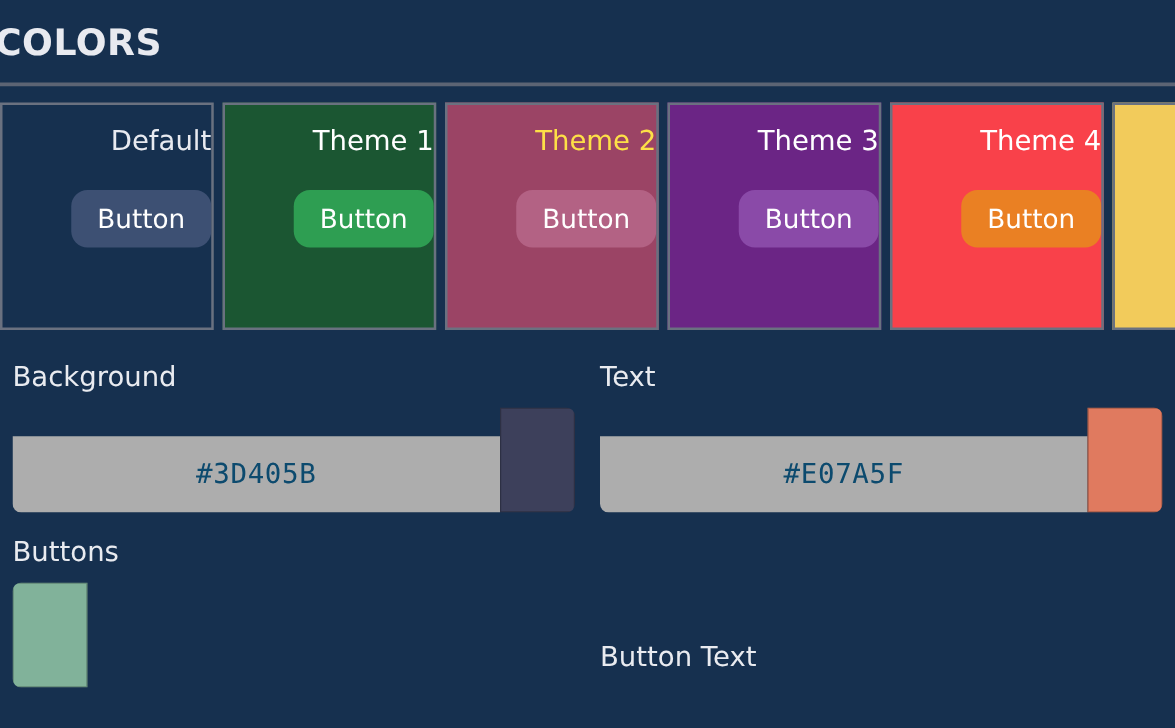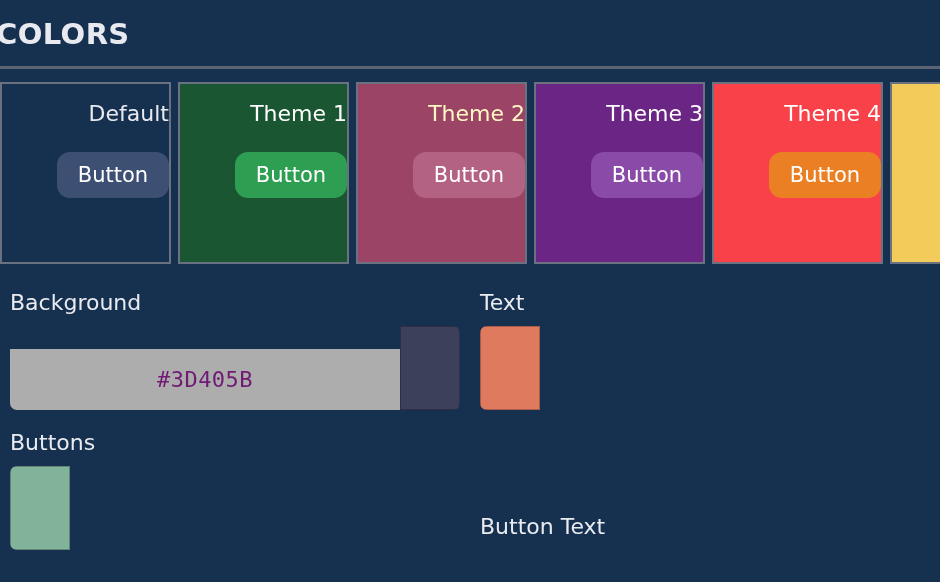--- a/index.html
+++ b/index.html
@@ -104,21 +104,21 @@
     overflow:hidden;
   }
   .field-value {
     flex:1 1 auto;
     background:#adadad;
     display:flex;
     align-items:center;
     justify-content:center;
     font-family:"DejaVu Sans Mono","Liberation Mono",monospace;
     font-size:22px;
-    color:#701a75;
+    color:#0c4a6e;
     letter-spacing:0.5px;
     margin-top:23px;
   }
   .field-swatch {
     flex:0 0 60px;
     width:60px;
     border:1px solid rgba(0,0,0,0.25);
   }
   .field-row.second { margin-top:16px; }
 </style>
@@ -135,21 +135,21 @@
   <div class="themes" id="themes-strip">
       <div class="theme-card" style="background: rgb(22, 48, 79); border-color: rgb(106, 113, 128);">
         <div class="theme-name" style="color: rgb(232, 234, 240);">Default</div>
         <div class="theme-button" style="background: rgb(61, 80, 115); color: rgb(255, 255, 255);">Button</div>
       </div>
       <div class="theme-card" style="background: rgb(27, 86, 50); border-color: rgb(106, 113, 128); padding-left: 40px;">
         <div class="theme-name" style="color: rgb(255, 255, 255);">Theme 1</div>
         <div class="theme-button" style="background: rgb(46, 158, 82); color: rgb(255, 255, 255);">Button</div>
       </div>
       <div class="theme-card" style="background: rgb(155, 68, 101); border-color: rgb(106, 113, 128);">
-        <div class="theme-name" style="color: #fef9c3;">Theme 2</div>
+        <div class="theme-name" style="color: #fde047;">Theme 2</div>
         <div class="theme-button" style="background: rgb(179, 98, 132); color: rgb(255, 255, 255);">Button</div>
       </div>
       <div class="theme-card" style="background: rgb(107, 37, 133); border-color: rgb(106, 113, 128);">
         <div class="theme-name" style="color: rgb(255, 255, 255);">Theme 3</div>
         <div class="theme-button" style="background: rgb(138, 74, 168); color: rgb(255, 255, 255);">Button</div>
       </div>
       <div class="theme-card" style="background: rgb(249, 65, 74); border-color: rgb(106, 113, 128);">
         <div class="theme-name" style="color: rgb(255, 255, 255);">Theme 4</div>
         <div class="theme-button" style="background: rgb(234, 128, 35); color: rgb(255, 255, 255);">Button</div>
       </div>
@@ -167,20 +167,21 @@
         <div class="field-label">Background</div>
         <div class="field-control">
           <div class="field-value" id="bg-value">#3D405B</div>
           <div class="field-swatch" id="bg-swatch" style="background: rgb(61, 64, 91);"></div>
         </div>
       </div>
 
       <div class="field">
         <div class="field-label">Text</div>
         <div class="field-control">
+          <div class="field-value" id="text-value">#E07A5F</div>
           <div class="field-swatch" id="text-swatch" style="background: rgb(224, 122, 95);"></div>
         </div>
       </div>
 
     </div>
 
     <div class="field-row second">
 
       <div class="field">
         <div class="field-label">Buttons</div>

